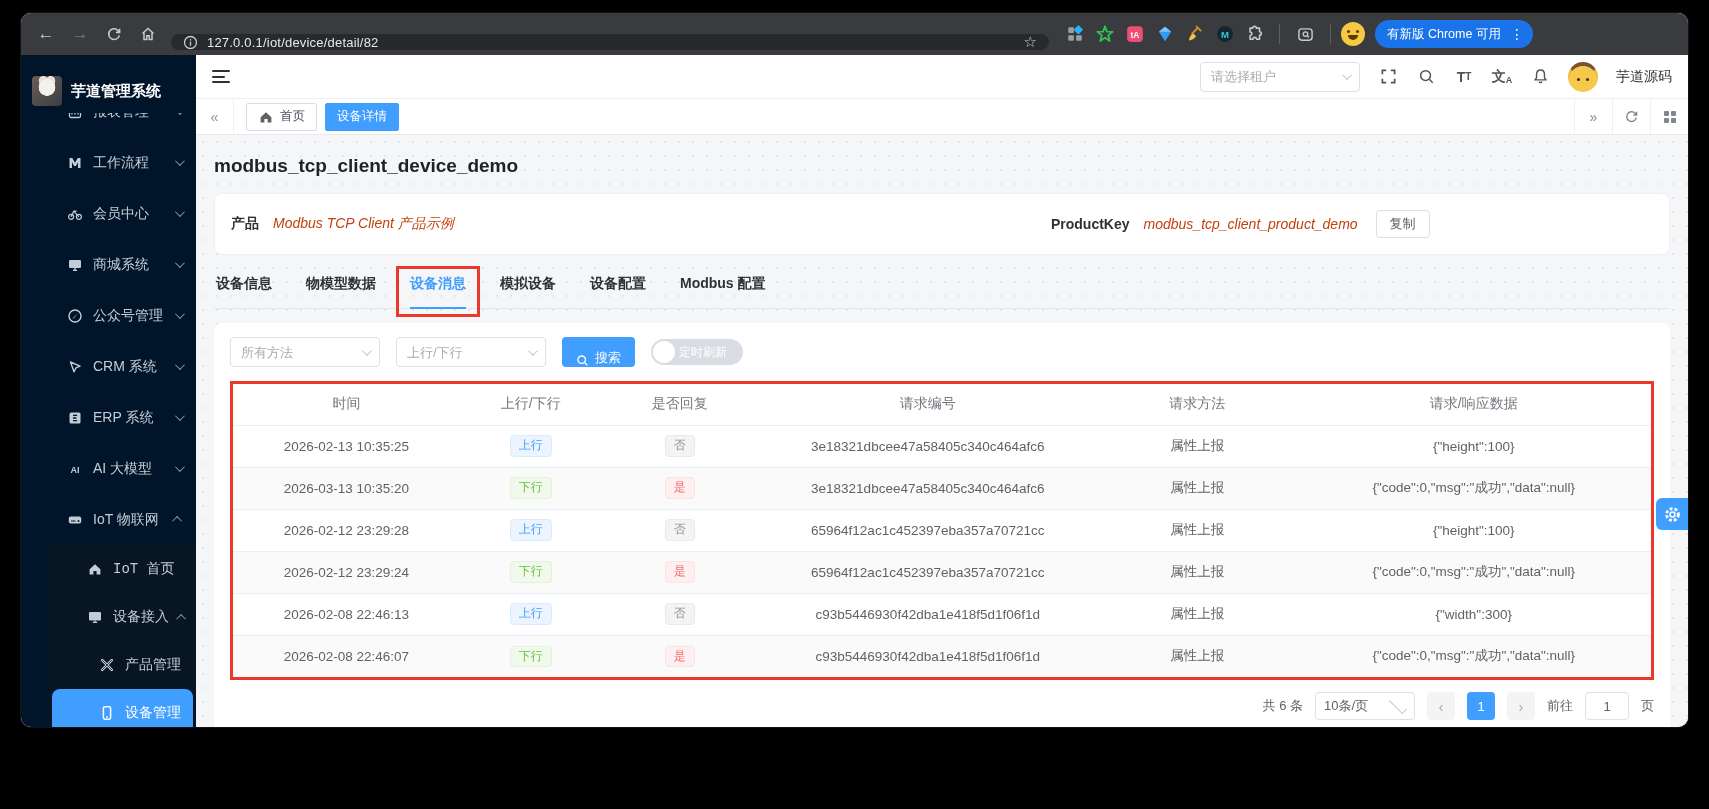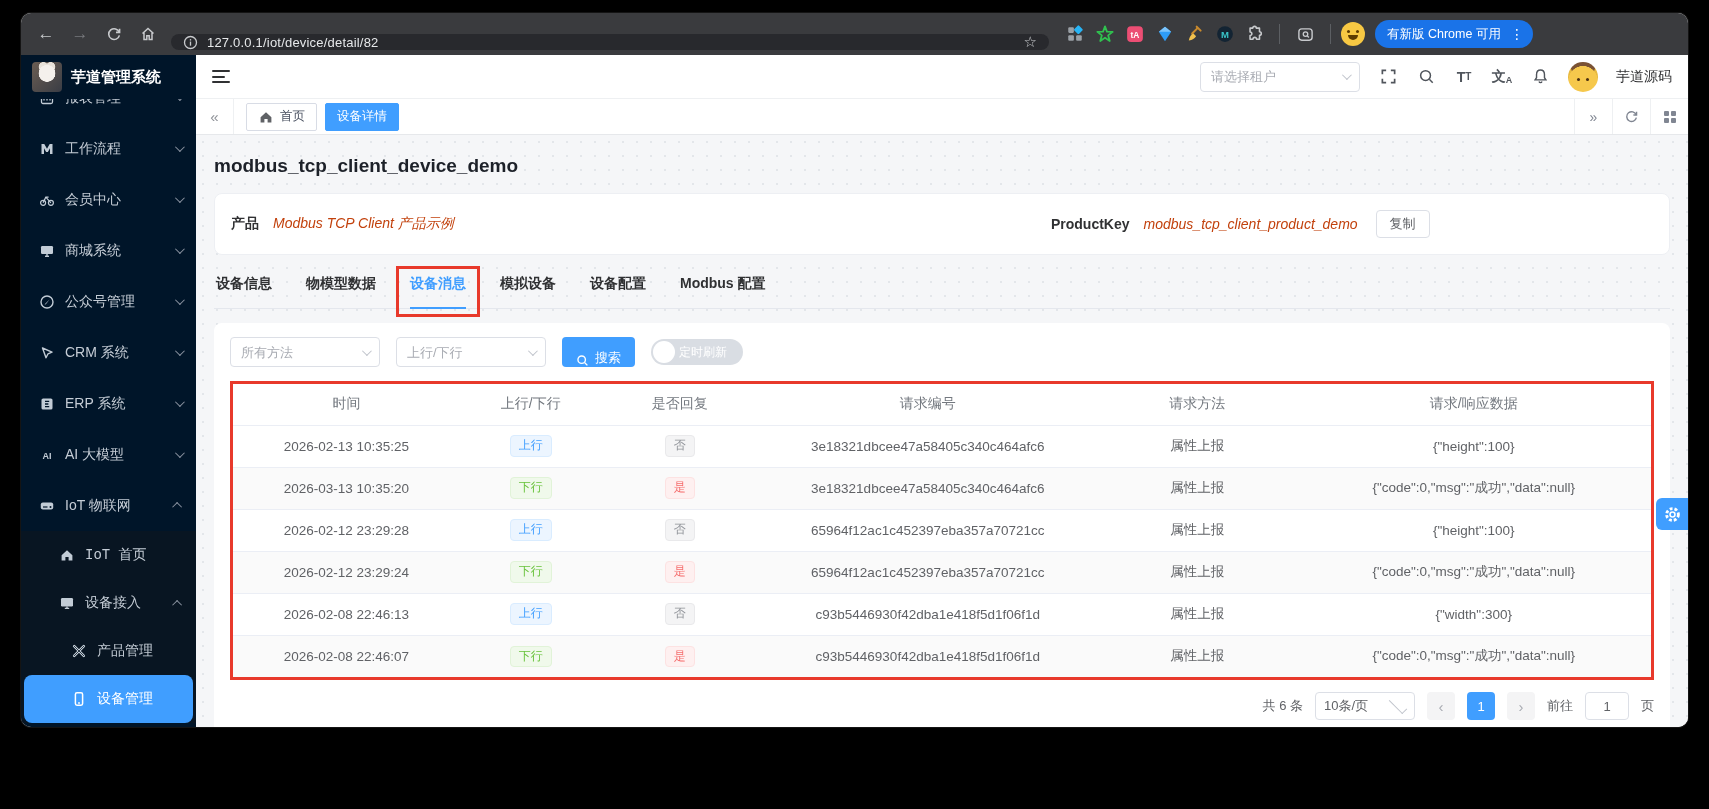--- a/index.html
+++ b/index.html
@@ -25,29 +25,29 @@
     border-radius:50%; background:#5c3b00; box-shadow:9px 0 0 #5c3b00; }
   .profile-face:after { content:""; position:absolute; left:7px; top:13px; width:10px; height:5px;
     border-radius:0 0 10px 10px; background:#5c3b00; }
   .update-pill { height:28px; background:#1a73e8; border-radius:14px; display:flex; align-items:center;
     padding:0 6px 0 12px; margin-left:6px; color:#fff; font-size:12.5px; gap:6px; white-space:nowrap; }
   .update-pill .dots { font-size:14px; padding:0 3px; }
 
   
   .app { display:flex; height:672px; }
   .sidebar { width:175px; background:#001529; color:#aeb9c4; display:flex; flex-direction:column; flex:0 0 auto; }
-  .logo { height:44px; display:flex; align-items:center; gap:9px; padding:0 11px; flex:0 0 auto; }
+  .logo { height:44px; display:flex; align-items:center; gap:9px; padding:0 11px; flex:0 0 auto;margin-top:14px; }
   .logo-avatar { width:30px; height:30px; border-radius:4px;
     background:radial-gradient(circle at 50% 38%, #f4f0ec 0 34%, transparent 36%),
                radial-gradient(circle at 38% 16%, #e8e2da 0 14%, transparent 16%),
                radial-gradient(circle at 62% 16%, #e8e2da 0 14%, transparent 16%),
                linear-gradient(135deg,#6b5d52,#3a3d45); }
   .logo-title { color:#fff; font-size:15px; font-weight:bold; white-space:nowrap; }
   .menu { flex:1 1 auto; overflow:hidden; }
-  .menu-scroll { margin-top:-27px; }
+  .menu-scroll { margin-top:-27px;margin-left:28px; }
   .menu-item { height:51px; display:flex; align-items:center; gap:10px; padding:0 14px 0 18px;
     font-size:14px; cursor:pointer; white-space:nowrap; }
   .menu-item .ic { width:16px; height:16px; display:flex; align-items:center; justify-content:center; color:#c2ccd6; flex:0 0 auto; }
   .menu-item .lbl { flex:1 1 auto; color:#c5cdd6; }
   .chev { width:7px; height:7px; border-right:1.4px solid #8a93a0; border-bottom:1.4px solid #8a93a0;
     transform:rotate(45deg) translateY(-2px); flex:0 0 auto; }
   .chev.up { transform:rotate(-135deg) translateY(-2px); }
   .submenu { background:#081522; }
   .submenu .menu-item { height:48px; }
   .submenu .lv1 { padding-left:38px;font-family:Liberation Mono, monospace; }

